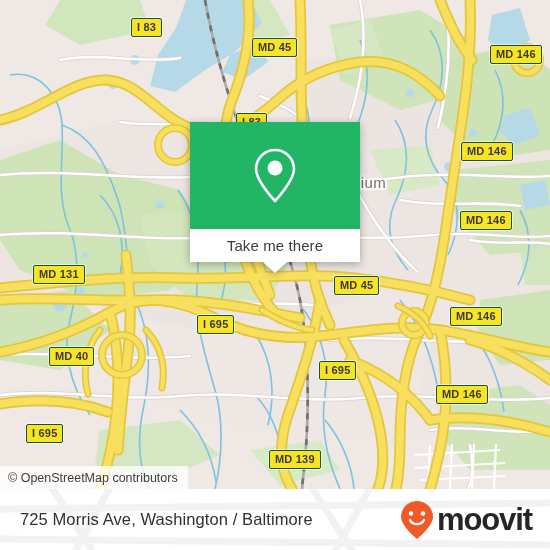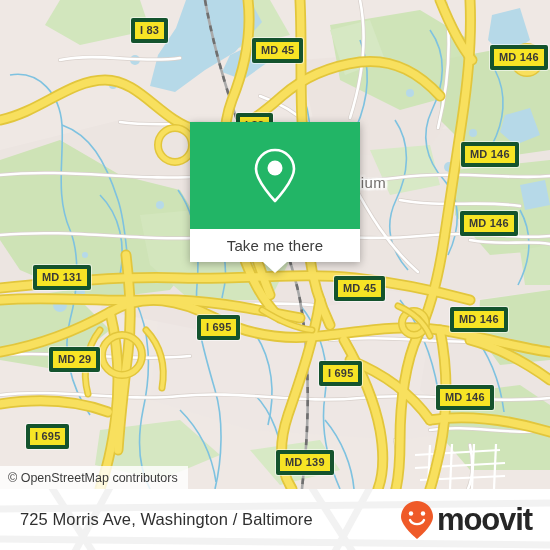--- a/index.html
+++ b/index.html
@@ -49,21 +49,21 @@
     text-shadow:
       -2px 0 2px #fff, 2px 0 2px #fff, 0 -2px 2px #fff, 0 2px 2px #fff,
       -2px -2px 2px #fff, 2px 2px 2px #fff, -2px 2px 2px #fff, 2px -2px 2px #fff;
     pointer-events: none;
   }
 
   
   .shield {
     position: absolute;
     background: #f7e425;
-    border: 4px solid #14532d;
+    border: 1px solid #14532d;
     border-radius: 2px;
     color: #3a3a38;
     font-family: "Liberation Sans", sans-serif;
     font-size: 11px;
     font-weight: bold;
     line-height: 15px;
     height: 15px;
     padding: 1px 5px 1px 5px;
     white-space: nowrap;
     box-shadow: 0 0 0 1px rgba(255,255,255,0.55);
@@ -379,25 +379,25 @@
     <div class="shield" style="left:131px; top:18px;">I 83</div>
     <div class="shield" style="left:252px; top:38px;">MD 45</div>
     <div class="shield" style="left:490px; top:45px;">MD 146</div>
     <div class="shield" style="left:236px; top:113px;">I 83</div>
     <div class="shield" style="left:461px; top:142px;">MD 146</div>
     <div class="shield" style="left:460px; top:211px;">MD 146</div>
     <div class="shield" style="left:33px; top:265px;">MD 131</div>
     <div class="shield" style="left:334px; top:276px;">MD 45</div>
     <div class="shield" style="left:197px; top:315px;">I 695</div>
     <div class="shield" style="left:450px; top:307px;">MD 146</div>
-    <div class="shield" style="left:49px; top:347px;">MD 29</div>
+    <div class="shield" style="left:49px; top:347px;">MD 40</div>
     <div class="shield" style="left:319px; top:361px;">I 695</div>
     <div class="shield" style="left:436px; top:385px;">MD 146</div>
     <div class="shield" style="left:26px; top:424px;">I 695</div>
-    <div class="shield" style="left:276px; top:450px;">MD 139</div>
+    <div class="shield" style="left:269px; top:450px;">MD 139</div>
 
     <div id="attribution">
       <span>© OpenStreetMap contributors</span>
     </div>
 
     <div id="popup-card">
       <div id="popup-header">
         <svg width="48" height="60" viewBox="0 0 48 60">
           <path d="M24 4 C13.5 4 5 12.5 5 23 C5 35 24 55 24 55 C24 55 43 35 43 23 C43 12.5 34.5 4 24 4 Z" fill="none" stroke="#ffffff" stroke-width="2.6" stroke-linejoin="round"></path>
           <circle cx="24" cy="22" r="7.5" fill="#ffffff"></circle>

